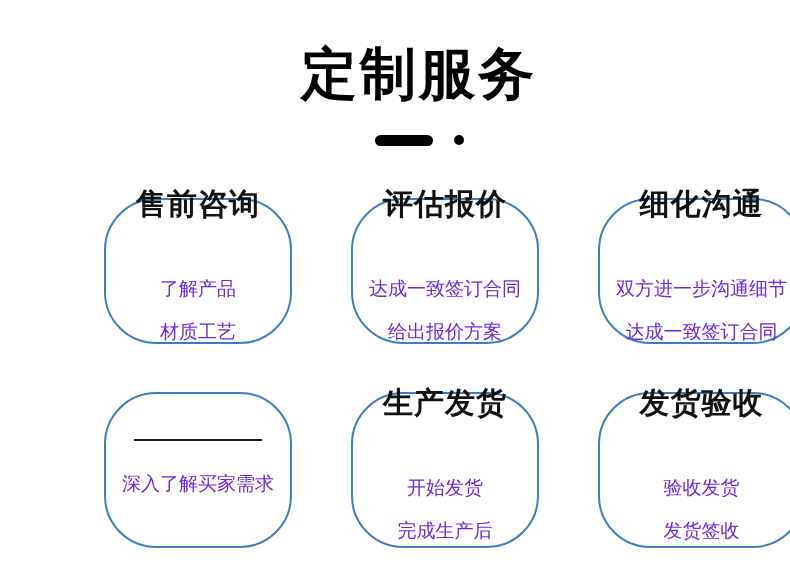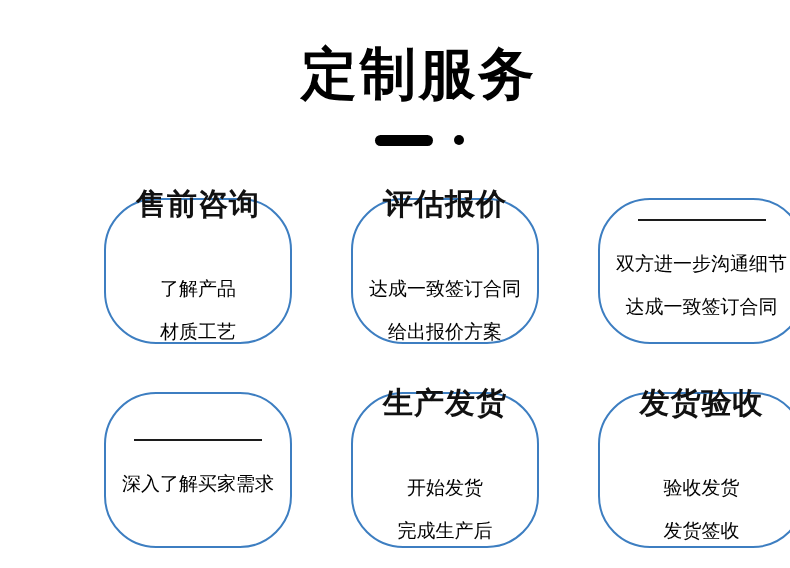--- a/index.html
+++ b/index.html
@@ -78,21 +78,21 @@
   .card-divider {
     width: 128px;
     height: 2px;
     background: #1c1c1c;
     margin-top: 16px;
   }
   .card-body { margin-top: 9px; }
   .card-line {
     font-size: 19px;
     line-height: 35px;
-    color: #000000;
+    color: #6d28d9;
     white-space: nowrap;
   }
 </style>
 </head>
 <body>
 
 <div class="page">
 
   <header>
     <h1 class="page-title">定制服务</h1>
@@ -116,20 +116,21 @@
     <section class="card">
       <h2 class="card-title">评估报价</h2>
       <div class="card-divider"></div>
       <div class="card-body">
         <p class="card-line">达成一致签订合同</p>
         <p class="card-line">给出报价方案</p>
       </div>
     </section>
 
     <section class="card">
+      <h2 class="card-title">细化沟通</h2>
       <div class="card-divider"></div>
       <div class="card-body">
         <p class="card-line">双方进一步沟通细节</p>
         <p class="card-line">达成一致签订合同</p>
       </div>
     </section>
 
     <section class="card">
       <div class="card-divider"></div>
       <div class="card-body">

